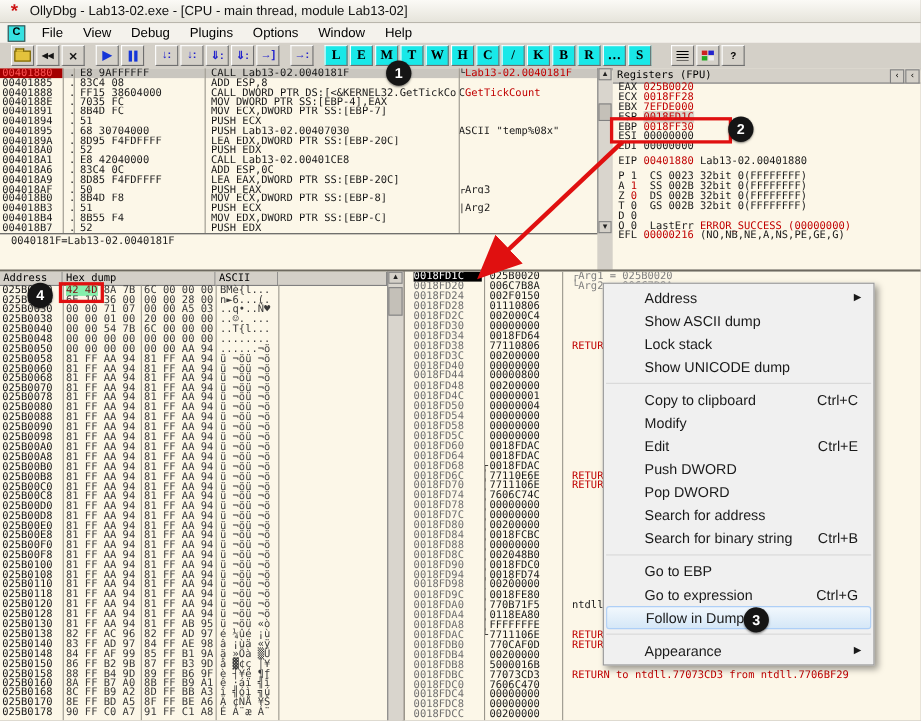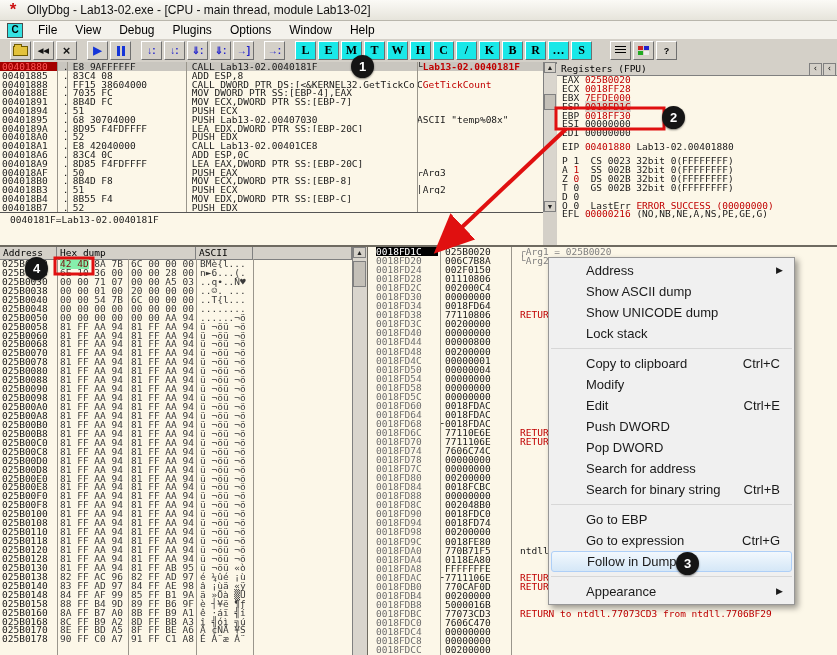--- a/index.html
+++ b/index.html
@@ -199,21 +199,21 @@
       <div class="listico"></div>
     </div>
     <div class="tbtn">
       <div class="palico"></div>
     </div>
     <div class="tbtn">?</div>
   </div>
 
 <div id="disasm" class="pane mono">
   <div id="disasm-rows">
-      <div class="drow d-sel"><span class="d-addr">00401880</span><span> .</span><span> E8 9AFFFFFF</span><span> CALL Lab13-02.0040181F</span><span><b style="font-weight: normal;">└</b><b class="red" style="font-weight: bold;">Lab13-02.0040181F</b></span></div>
+      <div class="drow d-sel"><span class="d-addr">00401880</span><span> .</span><span> E8 9AFFFFFF</span><span> CALL Lab13-02.0040181F</span><span><b style="font-weight: normal;">└</b><b class="red" style="font-weight: normal;">Lab13-02.0040181F</b></span></div>
       <div class="drow"><span class="d-addr">00401885</span><span> .</span><span> 83C4 08</span><span> ADD ESP,8</span><span></span></div>
       <div class="drow"><span class="d-addr">00401888</span><span> .</span><span> FF15 38604000</span><span> CALL DWORD PTR DS:[&lt;&amp;KERNEL32.GetTickCo</span><span><b style="font-weight: normal;">C</b><b class="red" style="font-weight: normal;">GetTickCount</b></span></div>
       <div class="drow"><span class="d-addr">0040188E</span><span> .</span><span> 7035 FC</span><span> MOV DWORD PTR SS:[EBP-4],EAX</span><span></span></div>
       <div class="drow"><span class="d-addr">00401891</span><span> .</span><span> 8B4D FC</span><span> MOV ECX,DWORD PTR SS:[EBP-7]</span><span></span></div>
       <div class="drow"><span class="d-addr">00401894</span><span> .</span><span> 51</span><span> PUSH ECX</span><span></span></div>
       <div class="drow"><span class="d-addr">00401895</span><span> .</span><span> 68 30704000</span><span> PUSH Lab13-02.00407030</span><span><b style="font-weight: normal;">ASCII "temp%08x"</b></span></div>
       <div class="drow"><span class="d-addr">0040189A</span><span> .</span><span> 8D95 F4FDFFFF</span><span> LEA EDX,DWORD PTR SS:[EBP-20C]</span><span></span></div>
       <div class="drow"><span class="d-addr">004018A0</span><span> .</span><span> 52</span><span> PUSH EDX</span><span></span></div>
       <div class="drow"><span class="d-addr">004018A1</span><span> .</span><span> E8 42040000</span><span> CALL Lab13-02.00401CE8</span><span></span></div>
       <div class="drow"><span class="d-addr">004018A6</span><span> .</span><span> 83C4 0C</span><span> ADD ESP,0C</span><span></span></div>
@@ -309,20 +309,21 @@
       <div class="xrow"><span class="x-addr">025B0100</span><span class="x-h">81 FF AA 94</span><span class="x-h">81 FF AA 94</span><span class="x-asc">ü ¬öü ¬ö</span></div>
       <div class="xrow"><span class="x-addr">025B0108</span><span class="x-h">81 FF AA 94</span><span class="x-h">81 FF AA 94</span><span class="x-asc">ü ¬öü ¬ö</span></div>
       <div class="xrow"><span class="x-addr">025B0110</span><span class="x-h">81 FF AA 94</span><span class="x-h">81 FF AA 94</span><span class="x-asc">ü ¬öü ¬ö</span></div>
       <div class="xrow"><span class="x-addr">025B0118</span><span class="x-h">81 FF AA 94</span><span class="x-h">81 FF AA 94</span><span class="x-asc">ü ¬öü ¬ö</span></div>
       <div class="xrow"><span class="x-addr">025B0120</span><span class="x-h">81 FF AA 94</span><span class="x-h">81 FF AA 94</span><span class="x-asc">ü ¬öü ¬ö</span></div>
       <div class="xrow"><span class="x-addr">025B0128</span><span class="x-h">81 FF AA 94</span><span class="x-h">81 FF AA 94</span><span class="x-asc">ü ¬öü ¬ö</span></div>
       <div class="xrow"><span class="x-addr">025B0130</span><span class="x-h">81 FF AA 94</span><span class="x-h">81 FF AB 95</span><span class="x-asc">ü ¬öü «ò</span></div>
       <div class="xrow"><span class="x-addr">025B0138</span><span class="x-h">82 FF AC 96</span><span class="x-h">82 FF AD 97</span><span class="x-asc">é ¼ûé ¡ù</span></div>
       <div class="xrow"><span class="x-addr">025B0140</span><span class="x-h">83 FF AD 97</span><span class="x-h">84 FF AE 98</span><span class="x-asc">â ¡ùä «ÿ</span></div>
       <div class="xrow"><span class="x-addr">025B0148</span><span class="x-h">84 FF AF 99</span><span class="x-h">85 FF B1 9A</span><span class="x-asc">ä »Öà ▒Ü</span></div>
+      <div class="xrow"><span class="x-addr">025B0150</span><span class="x-h">86 FF B2 9B</span><span class="x-h">87 FF B3 9D</span><span class="x-asc">å ▓¢ç │¥</span></div>
       <div class="xrow"><span class="x-addr">025B0158</span><span class="x-h">88 FF B4 9D</span><span class="x-h">89 FF B6 9F</span><span class="x-asc">è ┤¥ë ¶ƒ</span></div>
       <div class="xrow"><span class="x-addr">025B0160</span><span class="x-h">8A FF B7 A0</span><span class="x-h">8B FF B9 A1</span><span class="x-asc">ê ·áï ╣í</span></div>
       <div class="xrow"><span class="x-addr">025B0168</span><span class="x-h">8C FF B9 A2</span><span class="x-h">8D FF BB A3</span><span class="x-asc">î ╣óì ╗ú</span></div>
       <div class="xrow"><span class="x-addr">025B0170</span><span class="x-h">8E FF BD A5</span><span class="x-h">8F FF BE A6</span><span class="x-asc">Ä ¢ÑÅ ¥Š</span></div>
       <div class="xrow"><span class="x-addr">025B0178</span><span class="x-h">90 FF C0 A7</span><span class="x-h">91 FF C1 A8</span><span class="x-asc">É À¨æ Á¨</span></div>
     </div>
   <div class="vline" style="left:57px;top:12px"></div>
   <div class="vline" style="left:128px;top:12px"></div>
   <div class="vline" style="left:196px;top:12px"></div>
   <div class="vline" style="left:253px;top:12px"></div>
@@ -380,22 +381,22 @@
       <div class="srow"><span></span><span class="s-addr">0018FDC8</span><span class="s-vb"></span><span>00000000</span><span></span><span></span></div>
       <div class="srow"><span></span><span class="s-addr">0018FDCC</span><span class="s-vb"></span><span>00200000</span><span></span><span></span></div>
     </div>
   <div class="vline" style="left:72px"></div>
   <div class="vline" style="left:143px"></div>
 </div>
 
 <div id="ctxmenu">
     <div class="mitem">Address<span class="sub">▶</span></div>
     <div class="mitem">Show ASCII dump</div>
+    <div class="mitem">Lock stack</div>
     <div class="mitem">Show UNICODE dump</div>
-    <div class="mitem">Lock stack</div>
     <div class="msep"></div>
     <div class="mitem">Copy to clipboard<span class="sc">Ctrl+C</span></div>
     <div class="mitem">Modify</div>
     <div class="mitem">Edit<span class="sc">Ctrl+E</span></div>
     <div class="mitem">Push DWORD</div>
     <div class="mitem">Pop DWORD</div>
     <div class="mitem">Search for address</div>
     <div class="mitem">Search for binary string<span class="sc">Ctrl+B</span></div>
     <div class="msep"></div>
     <div class="mitem">Go to EBP</div>

